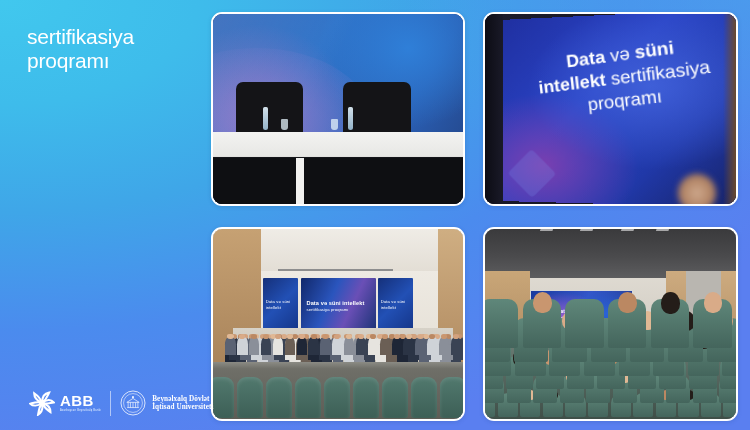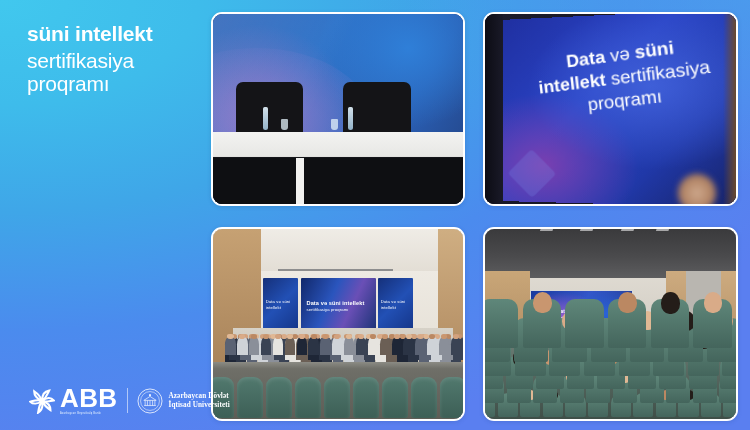--- a/index.html
+++ b/index.html
@@ -31,21 +31,21 @@
 
   
   .logo-lockup{
     position:absolute;left:29px;bottom:14px;z-index:5;
     display:flex;align-items:center;gap:9px;
   }
   .abb-logo{display:flex;align-items:center;gap:5px;}
   .abb-mark{width:26px;height:26px;flex:0 0 26px;}
   .abb-word{display:flex;flex-direction:column;line-height:1;}
   .abb-word .big{
-    font-size:26px;font-weight:bold;color:#fff;letter-spacing:0.4px;
+    font-size:15px;font-weight:bold;color:#fff;letter-spacing:0.4px;
   }
   .abb-word .tiny{
     font-size:2.6px;color:#e8f3ff;letter-spacing:0.25px;margin-top:2px;
     transform:scale(1,1);white-space:nowrap;
   }
   .logo-divider{width:1px;height:25px;background:rgba(255,255,255,.55);}
   .uni-logo{display:flex;align-items:center;gap:6px;}
   .uni-seal{width:26px;height:26px;flex:0 0 26px;opacity:.92;}
   .uni-text{display:flex;flex-direction:column;line-height:1.15;}
   .uni-text span{
@@ -181,21 +181,20 @@
   .p4-stand{position:absolute;bottom:0;width:4%;height:16%;}
   .p4-stand .h{position:absolute;left:50%;transform:translateX(-50%);top:0;width:7px;height:7px;border-radius:50%;background:#2c2421;}
   .p4-stand .b{position:absolute;left:50%;transform:translateX(-50%);top:6px;width:11px;height:20px;border-radius:3px;background:#1d2436;}
 </style>
 </head>
 <body>
 
 <div class="poster">
 
   <div class="title-block">
-    <span class="title-bold">süni intellekt</span>
     <span class="title-light first">sertifikasiya</span>
     <span class="title-light">proqramı</span>
   </div>
 
   <div class="photo" id="photo-panel-speakers">
     <div class="ph-inner">
       <div class="p1-bg"></div>
       <div class="p1-swoosh"></div>
       <div class="p1-swoosh2"></div>
       <div class="chair c1"></div>
@@ -567,19 +566,19 @@
         <circle cx="20" cy="20" r="18.5" fill="none" stroke="#ffffff" stroke-width="1.3"></circle>
         <circle cx="20" cy="20" r="14.5" fill="none" stroke="#ffffff" stroke-width="0.9"></circle>
         <g stroke="#ffffff" stroke-width="1.1" fill="none">
           <path d="M11 27h18"></path>
           <path d="M12.5 27v-8M16 27v-8M20 27v-8M24 27v-8M27.5 27v-8"></path>
           <path d="M10.5 19h19l-9.5-6z"></path>
         </g>
         <circle cx="20" cy="11" r="1.6" fill="#ffffff"></circle>
       </svg>
       <div class="uni-text">
-        <span>Azərbaycan Dövlət</span>
+        <span>Beynəlxalq Dövlət</span>
         <span>İqtisad Universiteti</span>
       </div>
     </div>
   </div>
 
 </div>
 
 </body></html>

